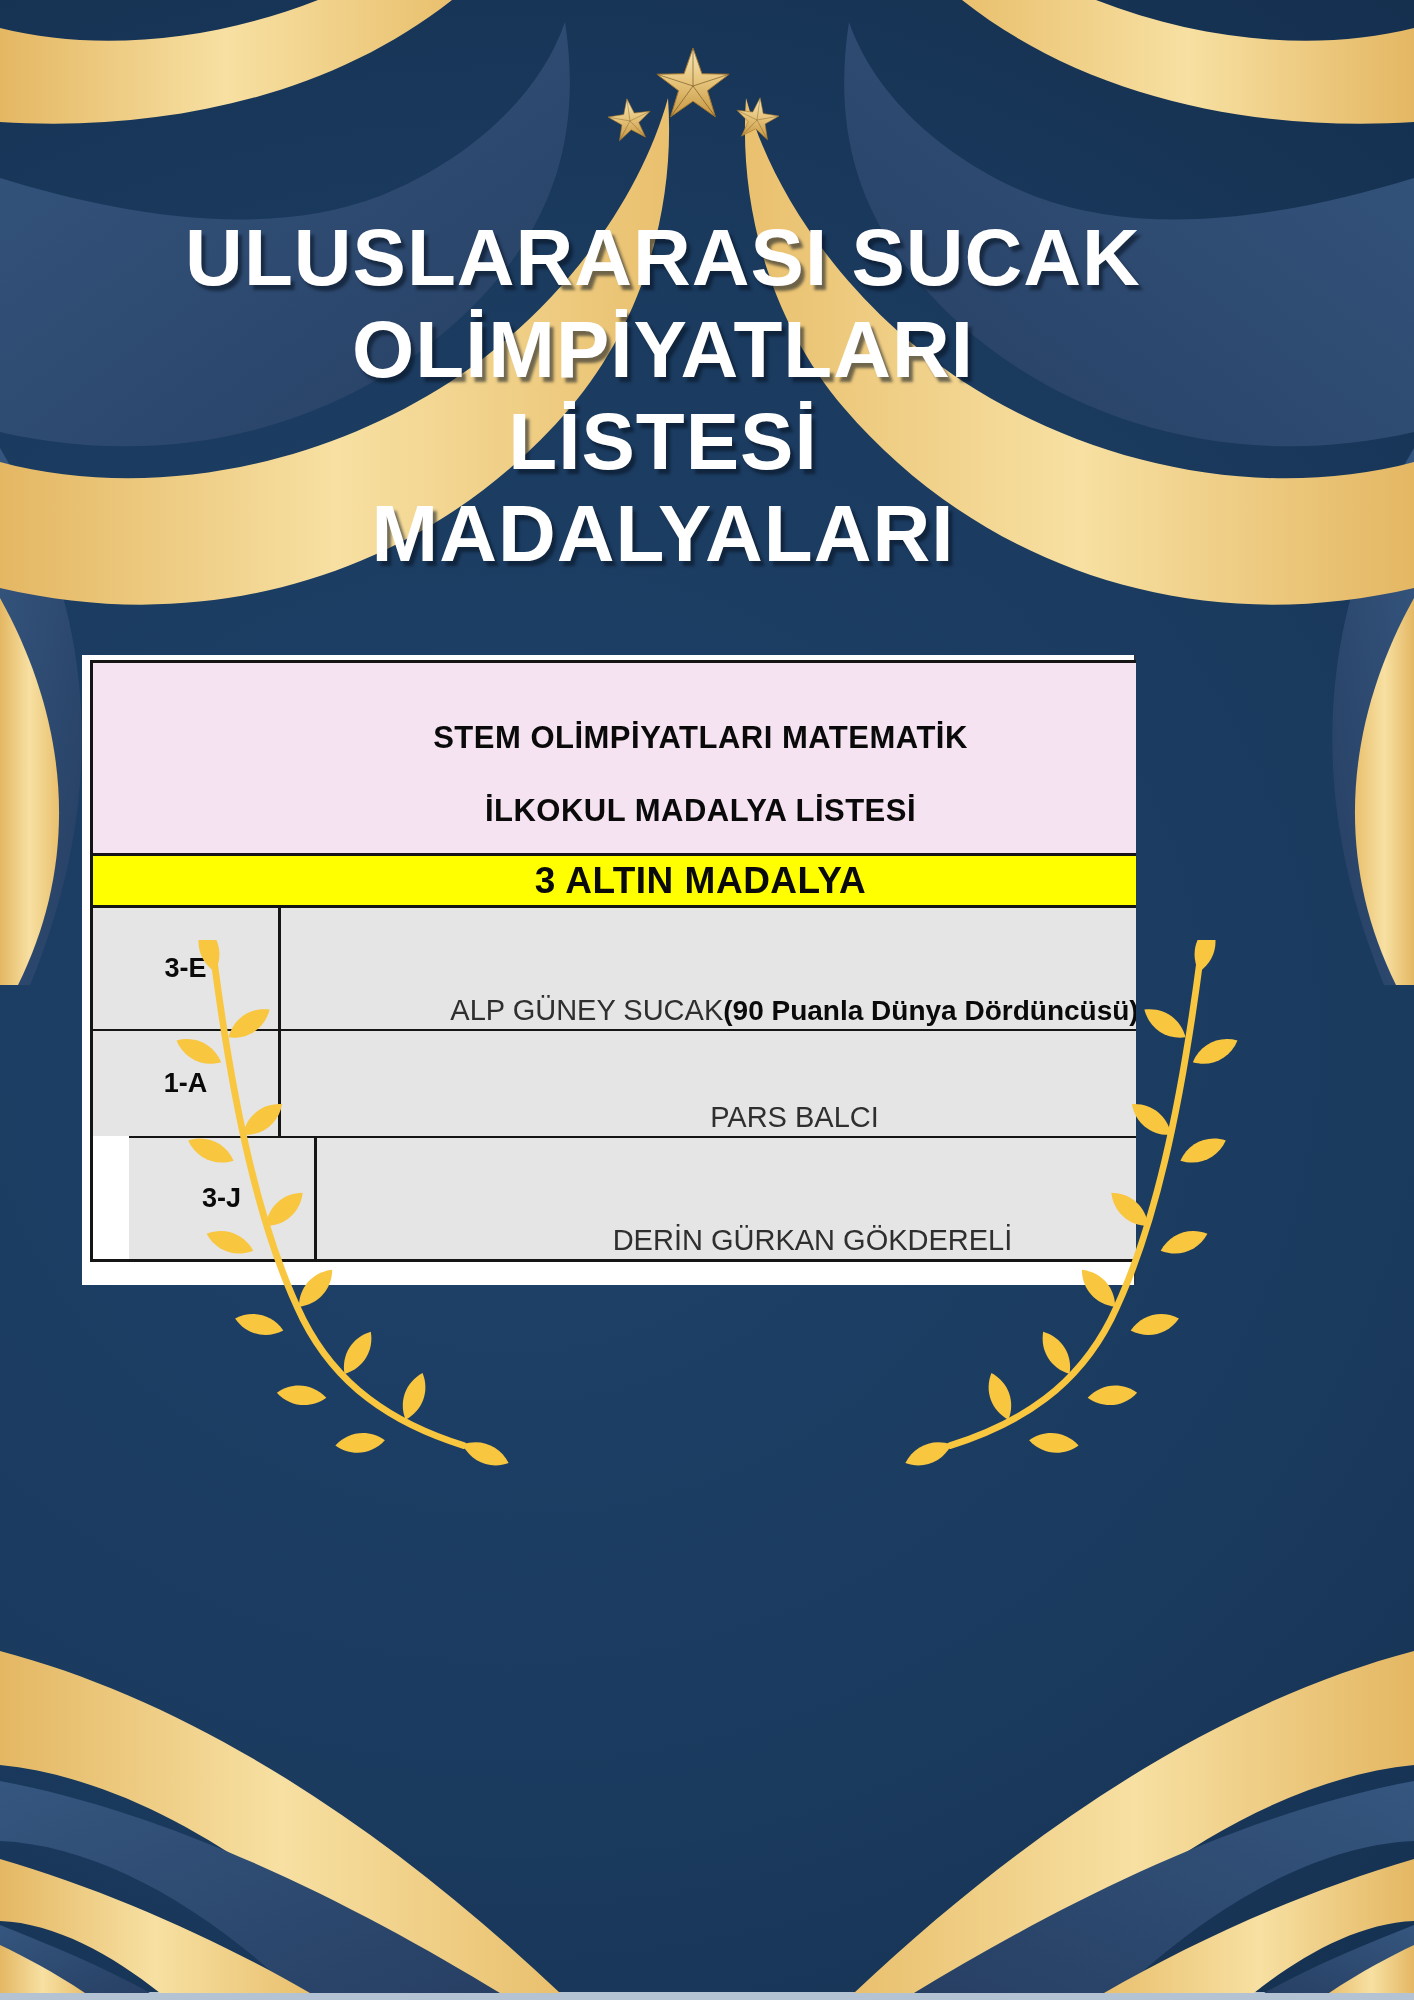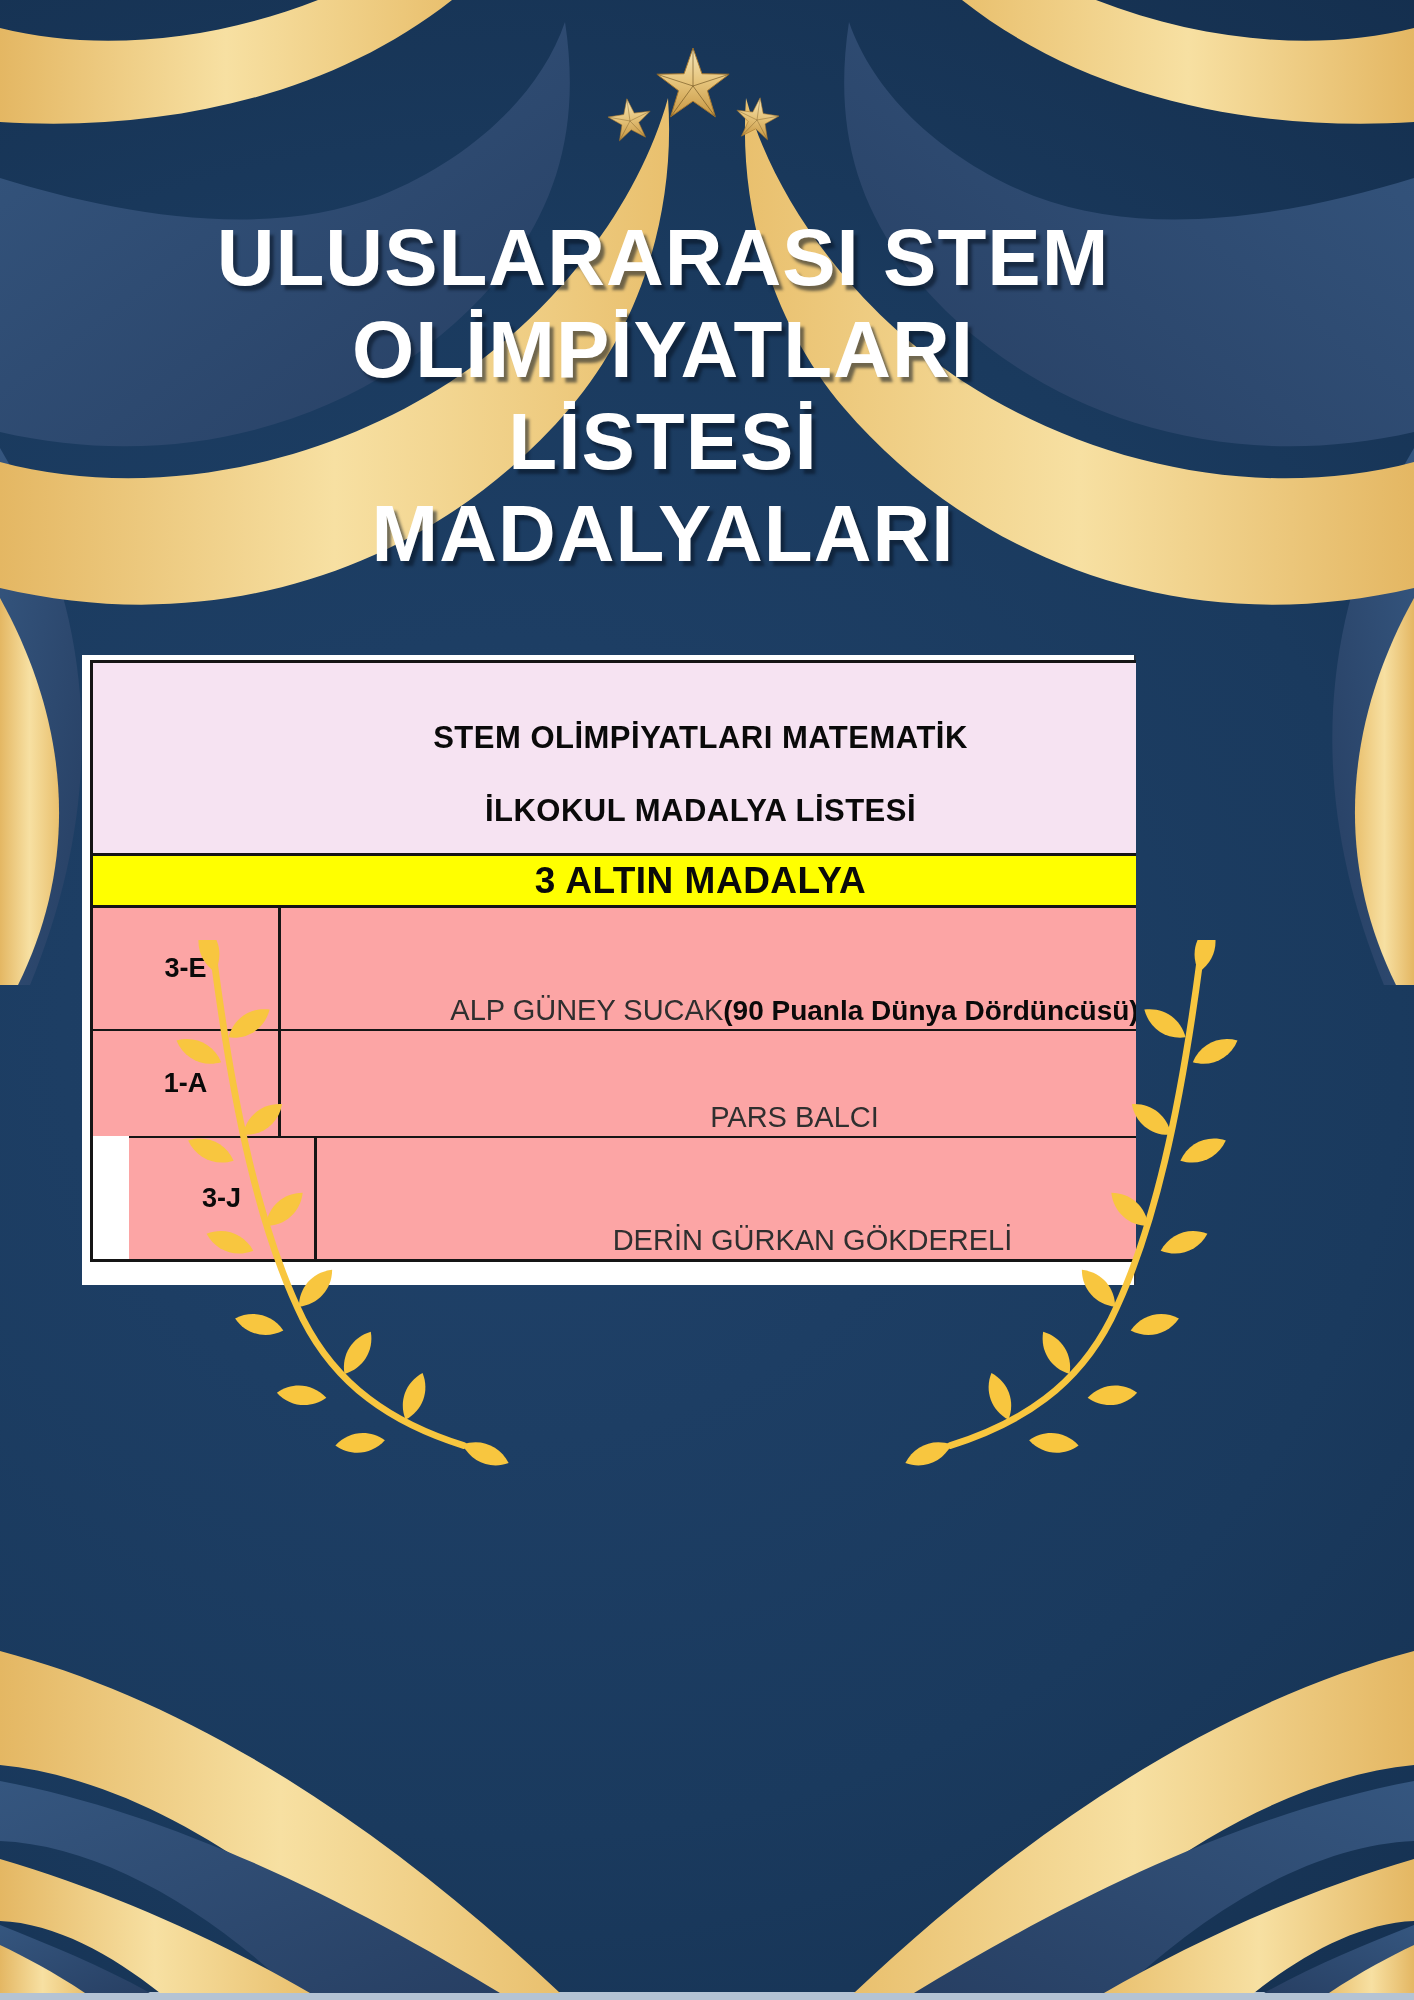--- a/index.html
+++ b/index.html
@@ -19,21 +19,21 @@
   .white-block{left:82px;top:655px;width:1054px;height:630px;background:#ffffff;
                overflow:hidden;z-index:4;box-shadow:inset -2px 0 0 #25364a;}
   .grid{position:absolute;left:8px;top:5px;width:1215px;border:3px solid #151515;
         box-sizing:content-box;background:#ffffff;}
   .hdr{height:190px;background:#f6e3f2;display:flex;flex-direction:column;
        justify-content:center;text-align:center;}
   .hdr div{font-size:31px;font-weight:bold;color:#0a0a0a;line-height:41px;letter-spacing:0.5px;margin-top:32px;}
   .gold-row{height:49px;background:#ffff00;border-top:3px solid #151515;border-bottom:3px solid #151515;
             display:flex;align-items:center;justify-content:center;
             font-size:37px;font-weight:bold;color:#0a0a0a;letter-spacing:0.5px;}
-  .trow{display:flex;background:#fca5a5;}
+  .trow{display:flex;background:#e5e5e5;}
   .trow + .trow{border-top:2px solid #151515;}
   .cls{width:185px;flex:0 0 185px;border-right:3px solid #151515;
        display:flex;align-items:center;justify-content:center;
        font-size:27px;font-weight:bold;color:#0a0a0a;}
   .nm{flex:1;display:flex;flex-direction:row;align-items:flex-end;justify-content:center;}
   .nm .name{font-size:29px;font-weight:400;color:#2f2f2f;line-height:37px;}
   .nm .note{font-size:28px;font-weight:bold;color:#0a0a0a;line-height:37px;}
   .r1{height:121px;}.r2{height:105px;}.r3{height:121px;margin-left:36px;}
   .bottom-strip{left:0;bottom:0;width:1414px;height:8px;background:#b4c3d4;z-index:1;}
   .z2{z-index:2;}.z5{z-index:5;}.z3{z-index:3;}
@@ -134,21 +134,21 @@
   <use href="#leaf" transform="translate(242,1648) rotate(42)"></use>
   <use href="#leaf" transform="translate(212,1694) rotate(-76)"></use>
   <use href="#leaf" transform="translate(330,1778) rotate(32)"></use>
   <use href="#leaf" transform="translate(295,1824) rotate(-84)"></use>
   <use href="#leaf" transform="translate(448,1866) rotate(20)"></use>
   <use href="#leaf" transform="translate(408,1906) rotate(-96)"></use>
   <use href="#leaf" transform="translate(558,1914) rotate(112)"></use>
 </svg>
 
 <div class="abs title">
-  <div>ULUSLARARASI STEM</div>
+  <div>ULUSLARARASI SUCAK</div>
   <div>OLİMPİYATLARI</div>
   <div>LİSTESİ</div>
   <div>MADALYALARI</div>
 </div>
 
 <div class="abs white-block">
   <div class="grid">
     <div class="hdr">
       <div>STEM OLİMPİYATLARI MATEMATİK</div>
       <div>İLKOKUL MADALYA LİSTESİ</div>

